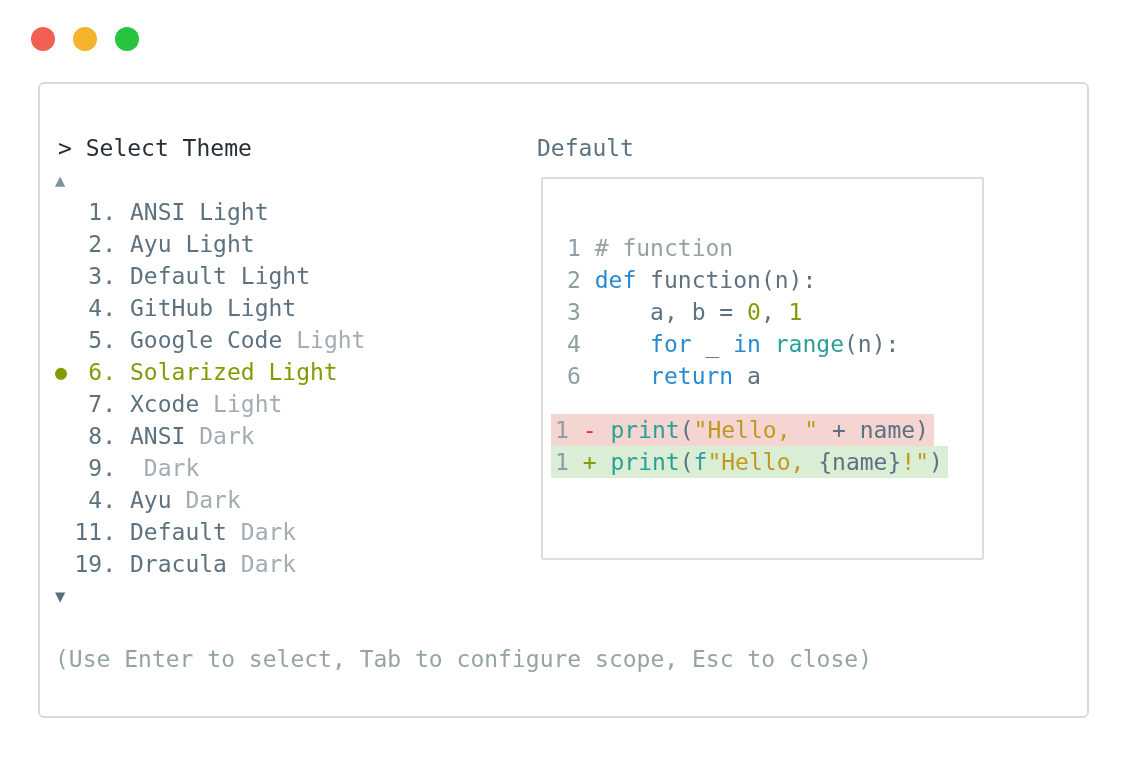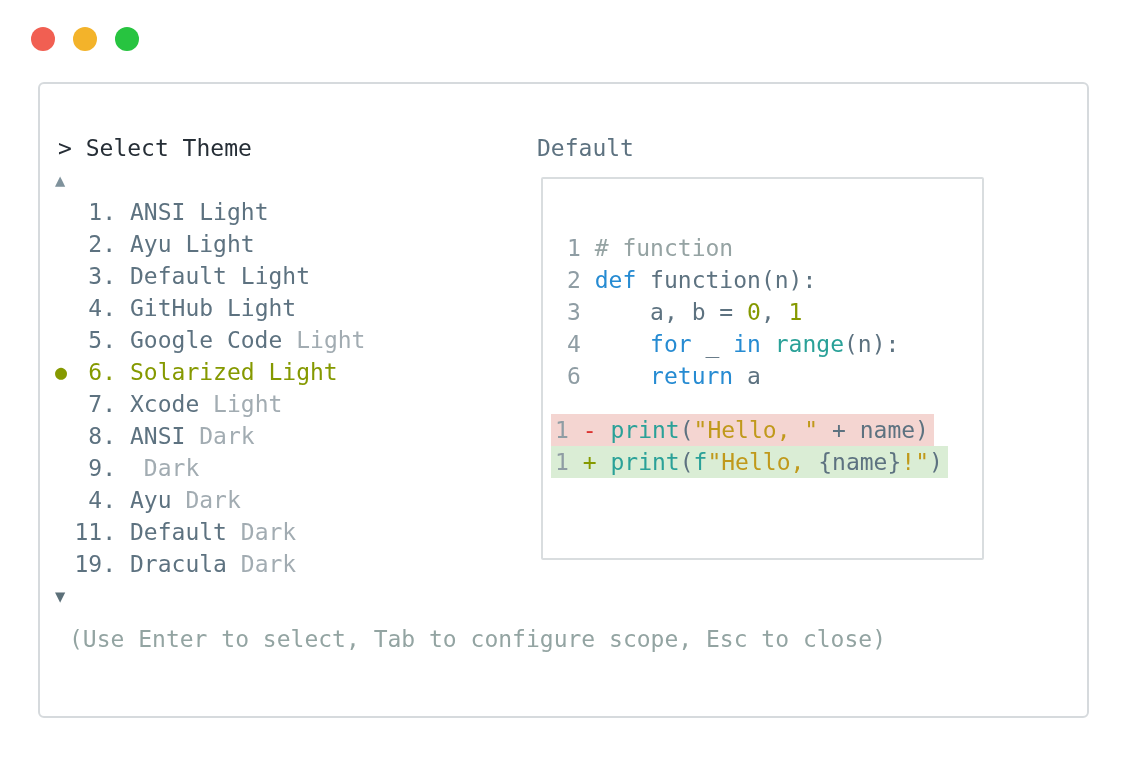--- a/index.html
+++ b/index.html
@@ -72,21 +72,21 @@
   .tk-lnum{color:var(--c-lnum);}
   .tk-comment{color:var(--c-comment);}
   .tk-body{color:var(--c-body);}
   .tk-kw{color:var(--c-kw);}
   .tk-fn{color:var(--c-fn);}
   .tk-num{color:var(--c-num);}
   .tk-str{color:var(--c-str);}
   .tk-minus{color:var(--c-minus);}
   .tk-plus{color:var(--c-accent);}
 
-  .help{position:absolute;left:15px;top:539px;height:32px;line-height:32px;color:var(--c-help);white-space:pre;margin-left:14px;}
+  .help{position:absolute;left:15px;top:559px;height:32px;line-height:32px;color:var(--c-help);white-space:pre;}
 </style>
 </head>
 <body>
 
 <div class="traffic">
   <span class="dot red"></span>
   <span class="dot yellow"></span>
   <span class="dot green"></span>
 </div>
 

